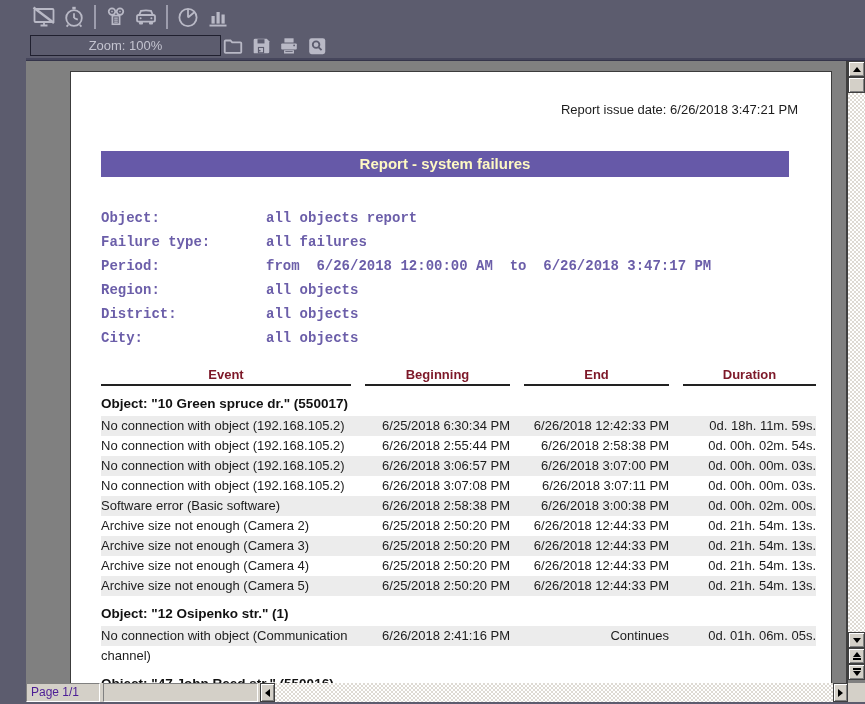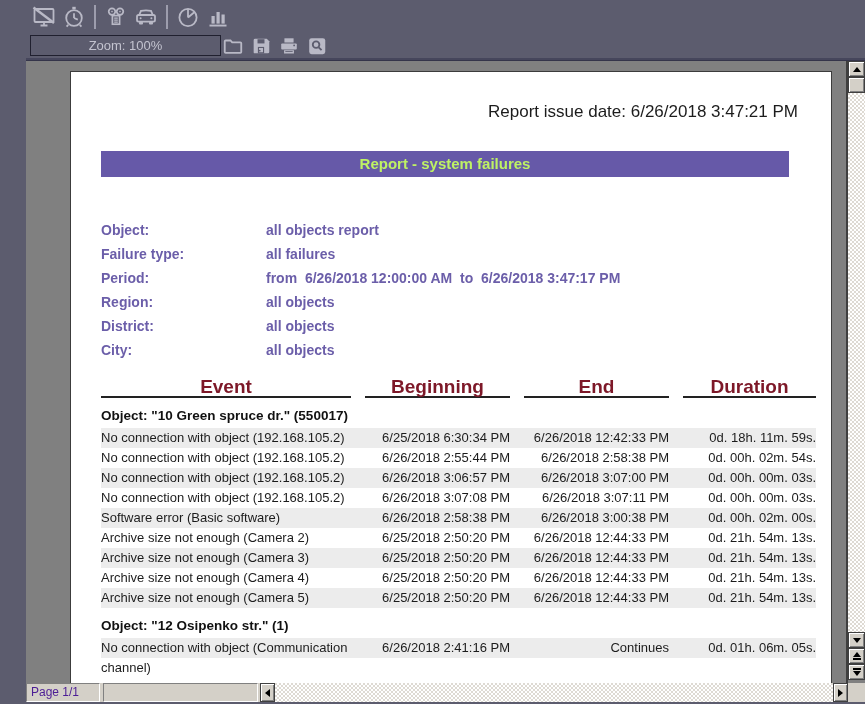--- a/index.html
+++ b/index.html
@@ -17,31 +17,31 @@
   .tb-row2 .tb-btn { width:24px; height:24px; }
   .tb-row2 .tb-btn:first-of-type { margin-left:14px; }
   svg.icon { display:block; }
 
   
   .viewport { position:relative; height:623px; background:#808080; overflow:hidden;
               border-top:1px solid #34344a; }
   .page { position:absolute; left:44px; top:10px; width:762px; height:700px; background:#ffffff;
           border:1px solid #3c3c3c; padding:0 15px 0 30px; color:#1c1c1c; }
 
-  .issue-date { margin-top:30px; margin-right:18px; text-align:right; font-size:17px; height:16px; }
-  .title-band { margin-top:33px; margin-right:27px; height:26px; background:#6659a8; color:#bef264;
+  .issue-date { margin-top:30px; margin-right:18px; text-align:right; font-size:13px; height:16px; }
+  .title-band { margin-top:33px; margin-right:27px; height:26px; background:#6659a8; color:#fef9c3;
                 font-size:15px; font-weight:bold; text-align:center; line-height:26px; }
-  .fields { margin-top:41px; }
+  .fields { margin-top:29px;font-family:Liberation Mono, monospace; }
   .field-row { height:24px; line-height:24px; font-size:14px; font-weight:bold; color:#6b5ea9; }
   .field-label { display:inline-block; width:165px; }
   .field-value { white-space:pre; }
 
   .tbl { margin-top:16px; width:715px; }
   .thead { display:flex; gap:14px; }
-  .th { font-size:19px; font-weight:bold; color:#7d1828; text-align:center; height:20px;
+  .th { font-size:13px; font-weight:bold; color:#7d1828; text-align:center; height:20px;
         line-height:18px; border-bottom:2px solid #222222; }
   .c-event { width:250px; }
   .c-begin { width:145px; text-align:right; }
   .c-end   { width:145px; text-align:right; }
   .c-dur   { width:133px; text-align:right; }
   .th.c-begin,.th.c-end,.th.c-dur { text-align:center; }
   .group-header { margin-top:6px; height:24px; line-height:24px; font-size:13.5px; font-weight:bold; color:#111111; }
   .trow { display:flex; gap:14px; font-size:13px; line-height:20px; }
   .trow.alt { background:linear-gradient(#ececec,#ececec) left top / 100% 20px no-repeat; }
   .cell { overflow-wrap:break-word; }

